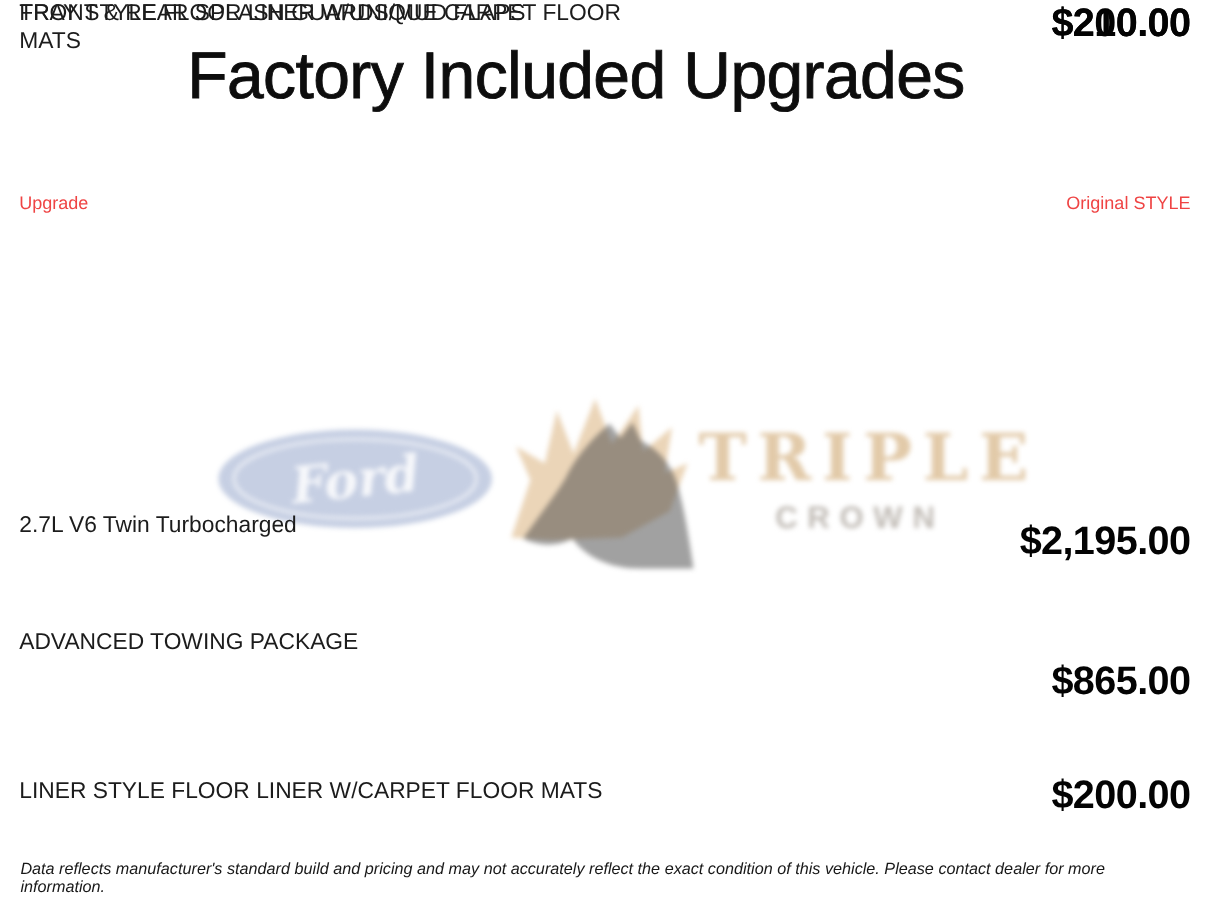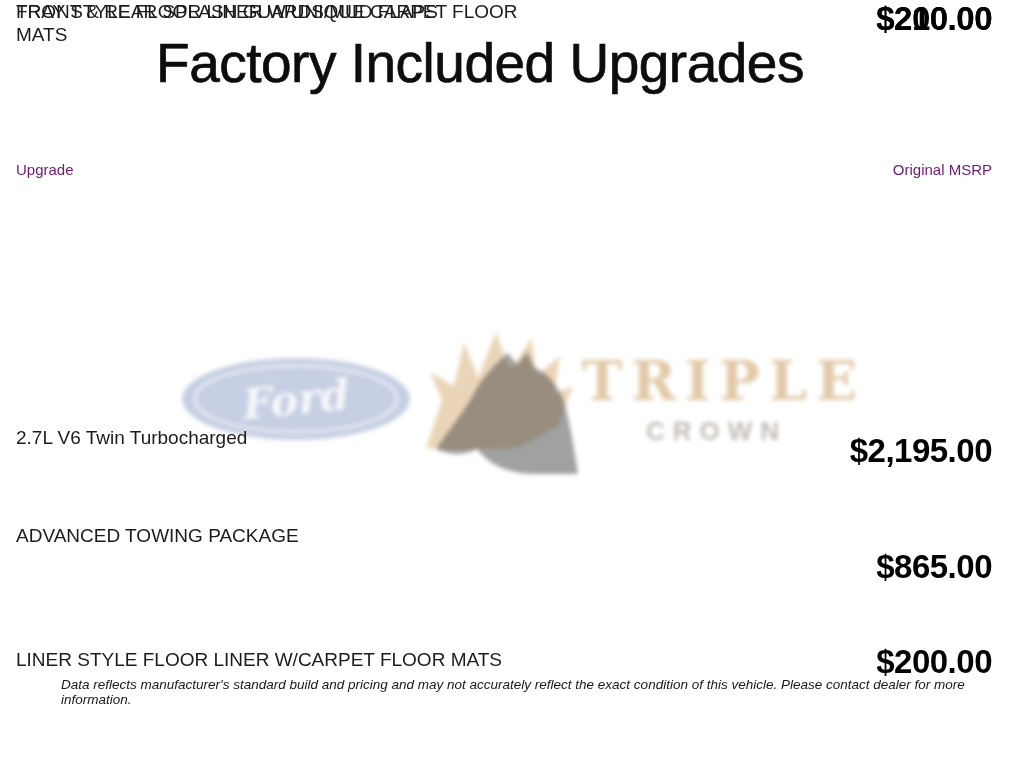--- a/index.html
+++ b/index.html
@@ -32,42 +32,42 @@
   .wm-crown-word {
     position: absolute; left: 466px; top: 86px;
     font-weight: 700; font-size: 26px; letter-spacing: 8px;
     color: #aaa29a; opacity: 0.72; white-space: nowrap;
   }
 
   
   .col-header {
     position: absolute; top: 161px; left: 16px; right: 32px;
     display: flex; justify-content: space-between;
-    font-size: 15px; color: #701a75; z-index: 2;
+    font-size: 15px; color: #ef4444; z-index: 2;
   }
   .table-row { position: absolute; left: 16px; right: 32px; z-index: 2; }
   .row-name {
     position: absolute; left: 0; top: 0;
     font-size: 19px; line-height: 23px; color: #1c1c1c; max-width: 552px;
   }
   .row-price {
     position: absolute; right: 0;
     font-size: 33px; font-weight: 700; color: #030303;
     letter-spacing: -0.5px; white-space: nowrap;
   }
   .table-row:nth-of-type(1) { top: 225px; } .table-row:nth-of-type(1) .row-price { top: -4px; }
   .table-row:nth-of-type(2) { top: 326px; } .table-row:nth-of-type(2) .row-price { top: 1px; }
   .table-row:nth-of-type(3) { top: 426px; } .table-row:nth-of-type(3) .row-price { top: 6px; }
   .table-row:nth-of-type(4) { top: 524px; } .table-row:nth-of-type(4) .row-price { top: 24px; }
   .table-row:nth-of-type(5) { top: 648px; } .table-row:nth-of-type(5) .row-price { top: -5px; }
 
   
   .disclaimer {
-    position: absolute; top: 677px; left: 17px; right: 40px;
-    font-size: 13.5px; font-style: italic; color: #181818; z-index: 2; margin-left: 44px;
+    position: absolute; top: 716px; left: 17px; right: 40px;
+    font-size: 13.5px; font-style: italic; color: #181818; z-index: 2;
   }
 </style>
 </head>
 <body>
 
 <h1 class="page-title">Factory Included Upgrades</h1>
 
 <div class="watermark">
 
   <svg class="wm-ford" viewBox="0 0 232 84">
@@ -83,21 +83,21 @@
   <svg class="wm-horse-svg" viewBox="0 0 150 122">
     <path fill="#454545" d="M70,10 C60,20 50,32 43,47 C34,62 18,82 8,97 C20,103 36,104 49,97 C60,112 80,122 106,122 L150,122 C146,96 142,70 136,50 C131,34 120,22 106,15 L99,0 L89,13 L80,1 L70,10 Z"></path>
   </svg>
 
   <div class="wm-triple">TRIPLE</div>
   <div class="wm-crown-word">CROWN</div>
 </div>
 
 <div class="col-header">
   <span>Upgrade</span>
-  <span>Original MSRP</span>
+  <span>Original STYLE</span>
 </div>
 
 <div class="table-row">
   <div class="row-name">2.7L V6 Twin Turbocharged</div>
   <div class="row-price">$2,195.00</div>
 </div>
 <div class="table-row">
   <div class="row-name">ADVANCED TOWING PACKAGE</div>
   <div class="row-price">$865.00</div>
 </div>

